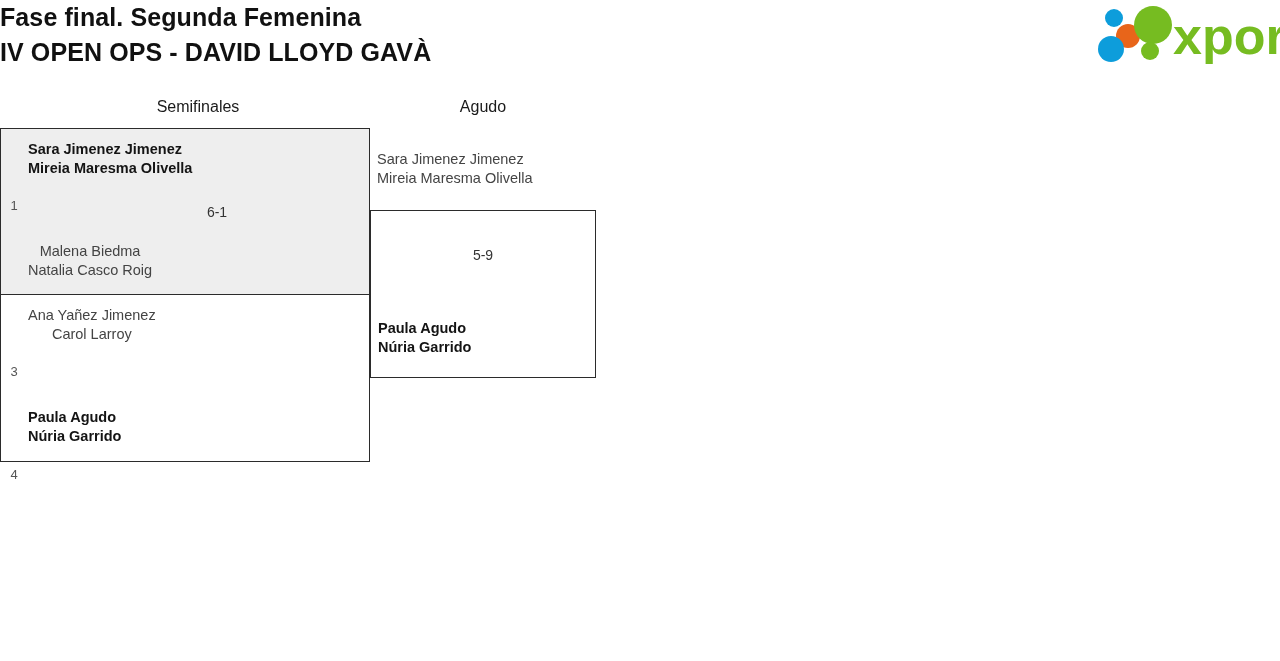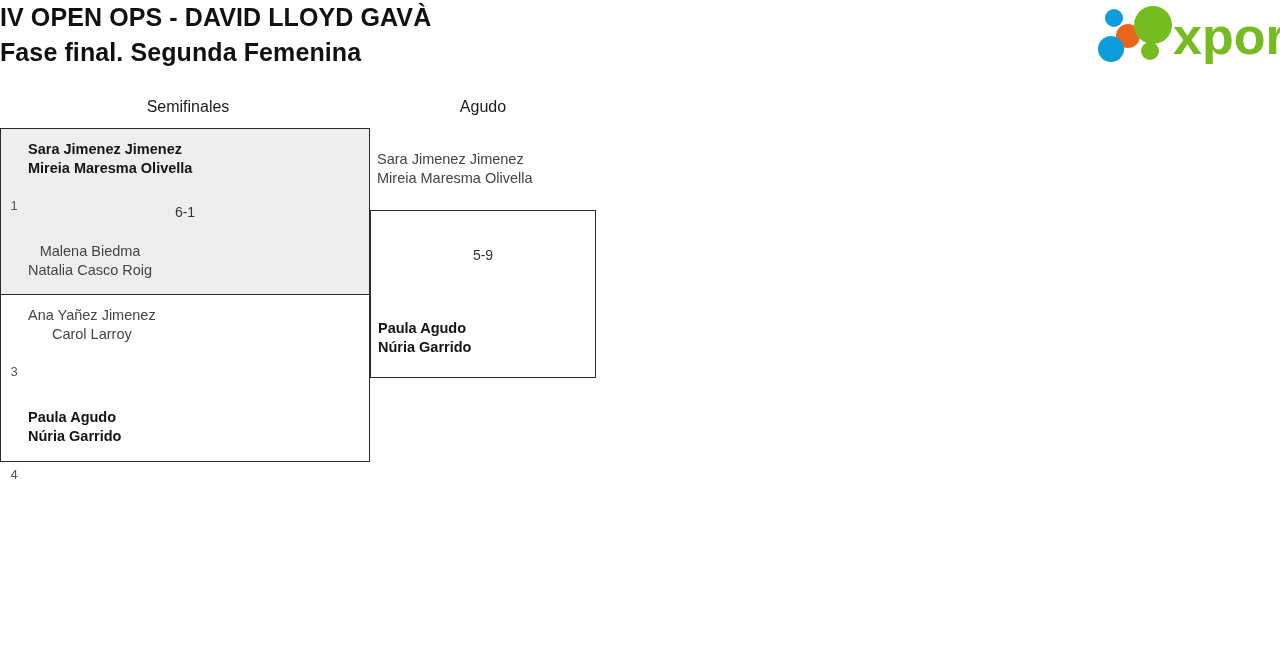--- a/index.html
+++ b/index.html
@@ -51,21 +51,21 @@
   }
 
   .round-header {
     position: absolute;
     font-size: 16px;
     font-weight: 400;
     color: #1a1a1a;
     text-align: center;
     line-height: 20px;
   }
-  .round-header.semis { left: 3px;   top: 7px;  width: 370px; text-align: center; }
+  .round-header.semis { left: 13px;   top: 7px;  width: 370px; text-align: center; }
   .round-header.final { left: 370px; top: 7px;  width: 226px; }
 
   
   .match {
     position: absolute;
     box-sizing: border-box;
     border: 1px solid #2b2b2b;
   }
   .match.shaded { background: #eeeeee; }
   .match.plain  { background: #ffffff; }
@@ -108,21 +108,21 @@
   .score {
     position: absolute;
     left: 0px;
     width: 100%;
     text-align: center;
     font-size: 14px;
     color: #333333;
     line-height: 18px;
   }
   .match.sf1 .score,
-  .match.sf2 .score { top: 74px; }
+  .match.sf2 .score { top: 74px; padding-left: 32px; }
 
   
   .final-top-team {
     position: absolute;
     left: 377px;
     top: 60px;
     font-size: 14.5px;
     line-height: 19px;
     white-space: nowrap;
     font-weight: 400;
@@ -141,22 +141,22 @@
     color: #141414;
   }
   .final-bottom-team .pl { display: block; }
 
   .match.fin .score { top: 35px; text-align: center; }
 </style>
 </head>
 <body>
 
 <div class="page-title">
+  <span class="line">Fase final. Segunda Femenina</span>
   <span class="line">IV OPEN OPS - DAVID LLOYD GAVÀ</span>
-  <span class="line">Fase final. Segunda Femenina</span>
 </div>
 
 <div class="logo">
   <svg width="228" height="62" viewBox="0 0 228 62" xmlns="http://www.w3.org/2000/svg">
     <circle cx="18" cy="16" r="9" fill="#0d9ddb"></circle>
     <circle cx="32" cy="34" r="12" fill="#e8651a"></circle>
     <circle cx="15" cy="47" r="13" fill="#0d9ddb"></circle>
     <circle cx="57" cy="23" r="19" fill="#76bc21"></circle>
     <circle cx="54" cy="49" r="9" fill="#76bc21"></circle>
     <text x="77" y="52" font-family="'Liberation Sans', sans-serif" font-size="52" font-weight="700" fill="#76bc21">xporty</text>

